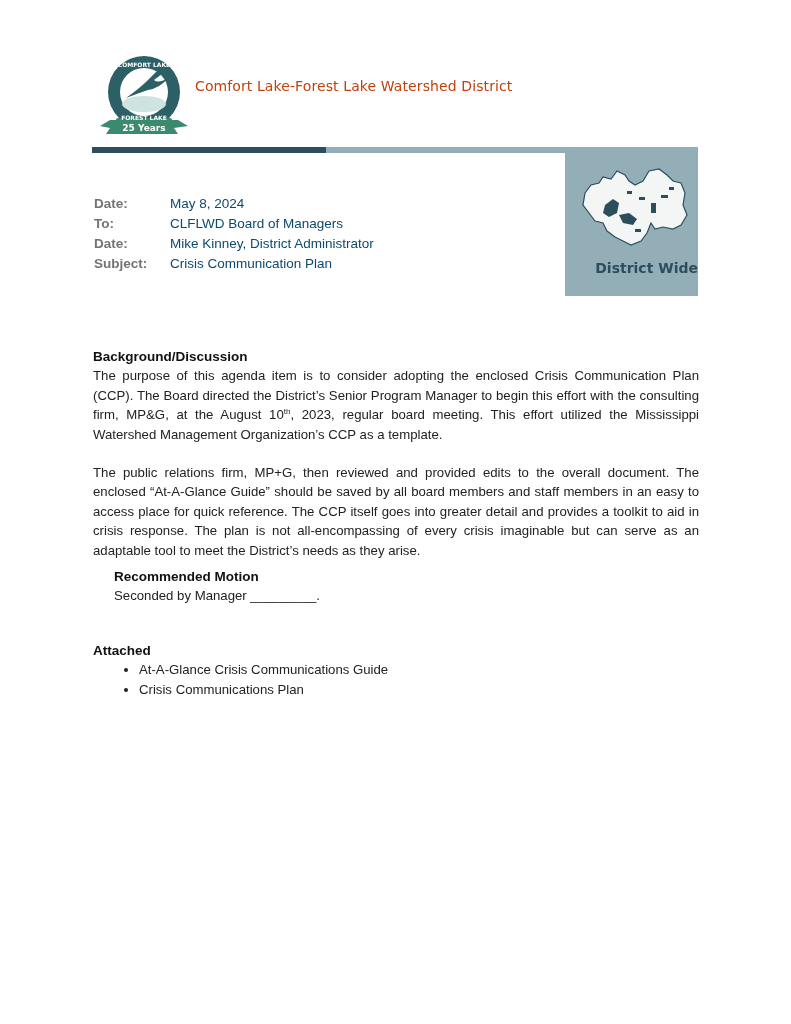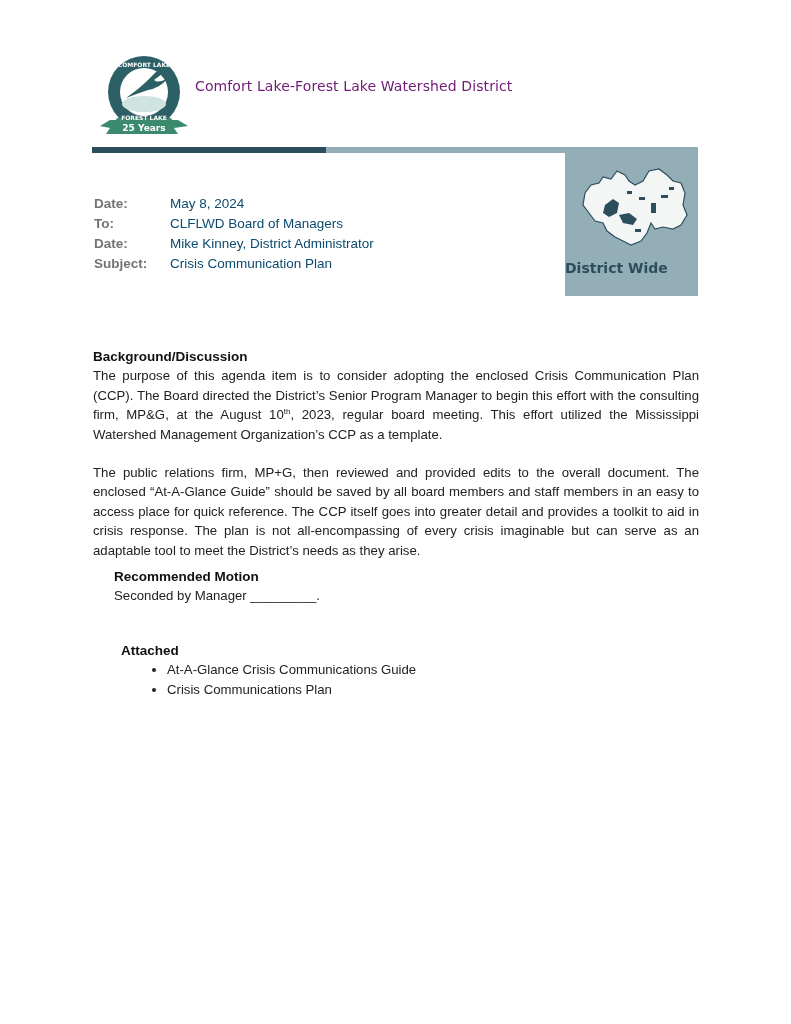--- a/index.html
+++ b/index.html
@@ -1,26 +1,26 @@
 <!DOCTYPE html>
 <html><head>
 <meta charset="utf-8">
 <style>
   html, body { margin: 0; padding: 0; background: #ffffff; }
   body { width: 791px; height: 1024px; position: relative; overflow: hidden;
          font-family: "Liberation Sans", "DejaVu Sans", sans-serif; color: #1f1f1f; }
   .logo { position: absolute; left: 96px; top: 54px; width: 96px; height: 88px; }
   .header-text { position: absolute; left: 195px; top: 77px; }
   .memo-title { font-family: "DejaVu Sans", sans-serif; font-weight: bold; font-size: 15px; letter-spacing: 0.2px; color: #1a1a1a; line-height: 18px; }
-  .memo-sub { font-family: "DejaVu Sans", sans-serif; font-size: 14px; color: #701a75; line-height: 18px; letter-spacing: 0.1px; }
+  .memo-sub { font-family: "DejaVu Sans", sans-serif; font-size: 14px; color: #c2410c; line-height: 18px; letter-spacing: 0.1px; }
   .rule-dark { position: absolute; left: 92px; top: 147px; width: 234px; height: 6px; background: #2c4e5c; }
   .rule-light { position: absolute; left: 326px; top: 147px; width: 372px; height: 6px; background: #94aeb7; }
   .district-box { position: absolute; left: 565px; top: 153px; width: 133px; height: 143px; background: #94aeb7; }
   .district-map { position: absolute; left: 12px; top: 10px; width: 112px; height: 88px; }
-  .district-label { position: absolute; left: 0; width: 133px; top: 107px; text-align: left;
+  .district-label { position: absolute; left: 0; width: 133px; top: 107px; text-align: right;
         font-family: "DejaVu Sans", sans-serif; font-weight: bold; font-size: 14px; color: #2c4e5c; }
   .meta { position: absolute; left: 94px; top: 196px; font-size: 13.5px; }
   .meta-row { height: 20px; position: relative; }
   .meta-label { position: absolute; left: 0; font-weight: bold; color: #737373; }
   .meta-value { position: absolute; left: 76px; white-space: nowrap; color: #0c4a6e; }
   .body-text { position: absolute; left: 93px; width: 606px; font-size: 13.2px; line-height: 19.4px; color: #222; text-align: justify; }
   .section-heading { font-weight: bold; color: #111; font-size: 13.5px; }
   .para p { margin: 0; }
   sup { font-size: 8px; line-height: 0; }
   ul.attached { margin: 0; padding-left: 46px; list-style: disc; }
@@ -88,19 +88,19 @@
   <div class="section-heading">Background/Discussion</div>
   <p><span>The purpose of this agenda item is to consider adopting the enclosed Crisis Communication Plan (CCP). The Board directed the District’s Senior Program Manager to begin this effort with the consulting firm, MP&amp;G, at the August 10</span><sup>th</sup><span>, 2023, regular board meeting. This effort utilized the Mississippi Watershed Management Organization’s CCP as a template.</span></p>
   <p style="margin-top:19px;">The public relations firm, MP+G, then reviewed and provided edits to the overall document. The enclosed “At-A-Glance Guide” should be saved by all board members and staff members in an easy to access place for quick reference. The CCP itself goes into greater detail and provides a toolkit to aid in crisis response. The plan is not all-encompassing of every crisis imaginable but can serve as an adaptable tool to meet the District’s needs as they arise.</p>
 </div>
 
 <div class="body-text para" style="top:567px;margin-left:21px;">
   <div class="section-heading">Recommended Motion</div>
   <p>Seconded by Manager _________.</p>
 </div>
 
-<div class="body-text para" style="top:641px;margin-left:28px;">
+<div class="body-text para" style="top:641px;">
   <div class="section-heading">Attached</div>
   <ul class="attached">
     <li>At-A-Glance Crisis Communications Guide</li>
     <li>Crisis Communications Plan</li>
   </ul>
 </div>
 
 </body></html>

